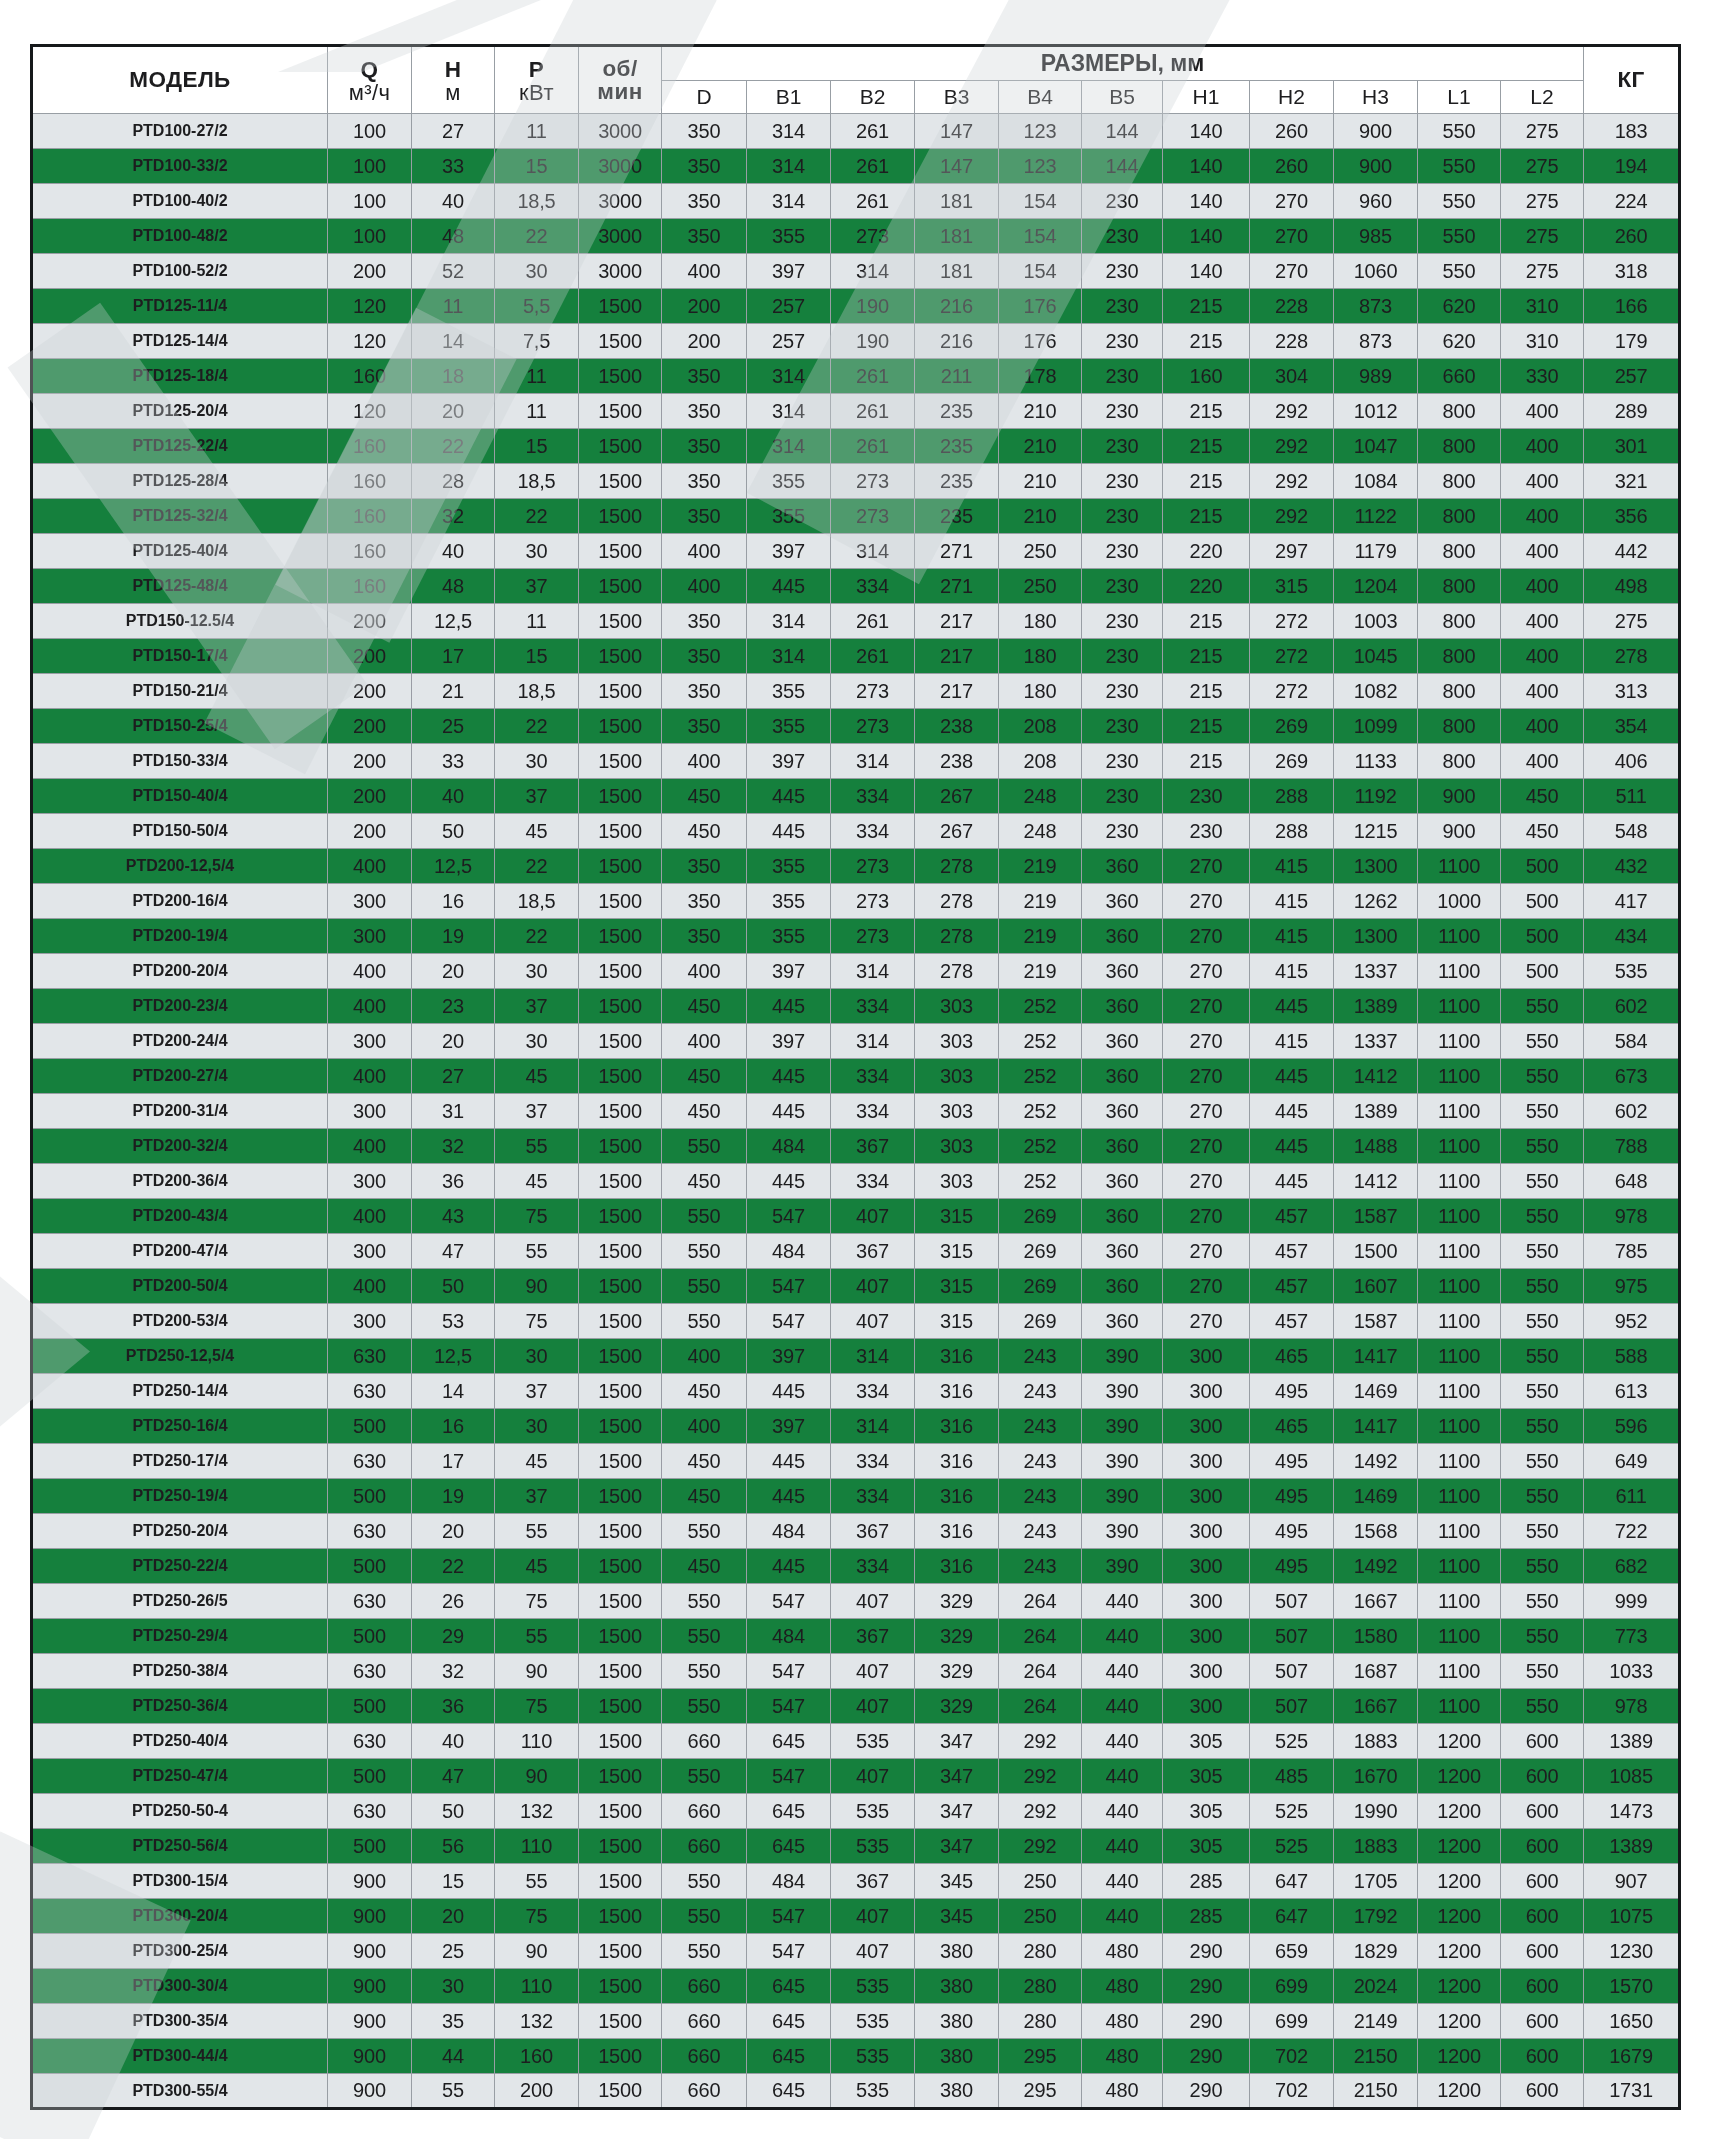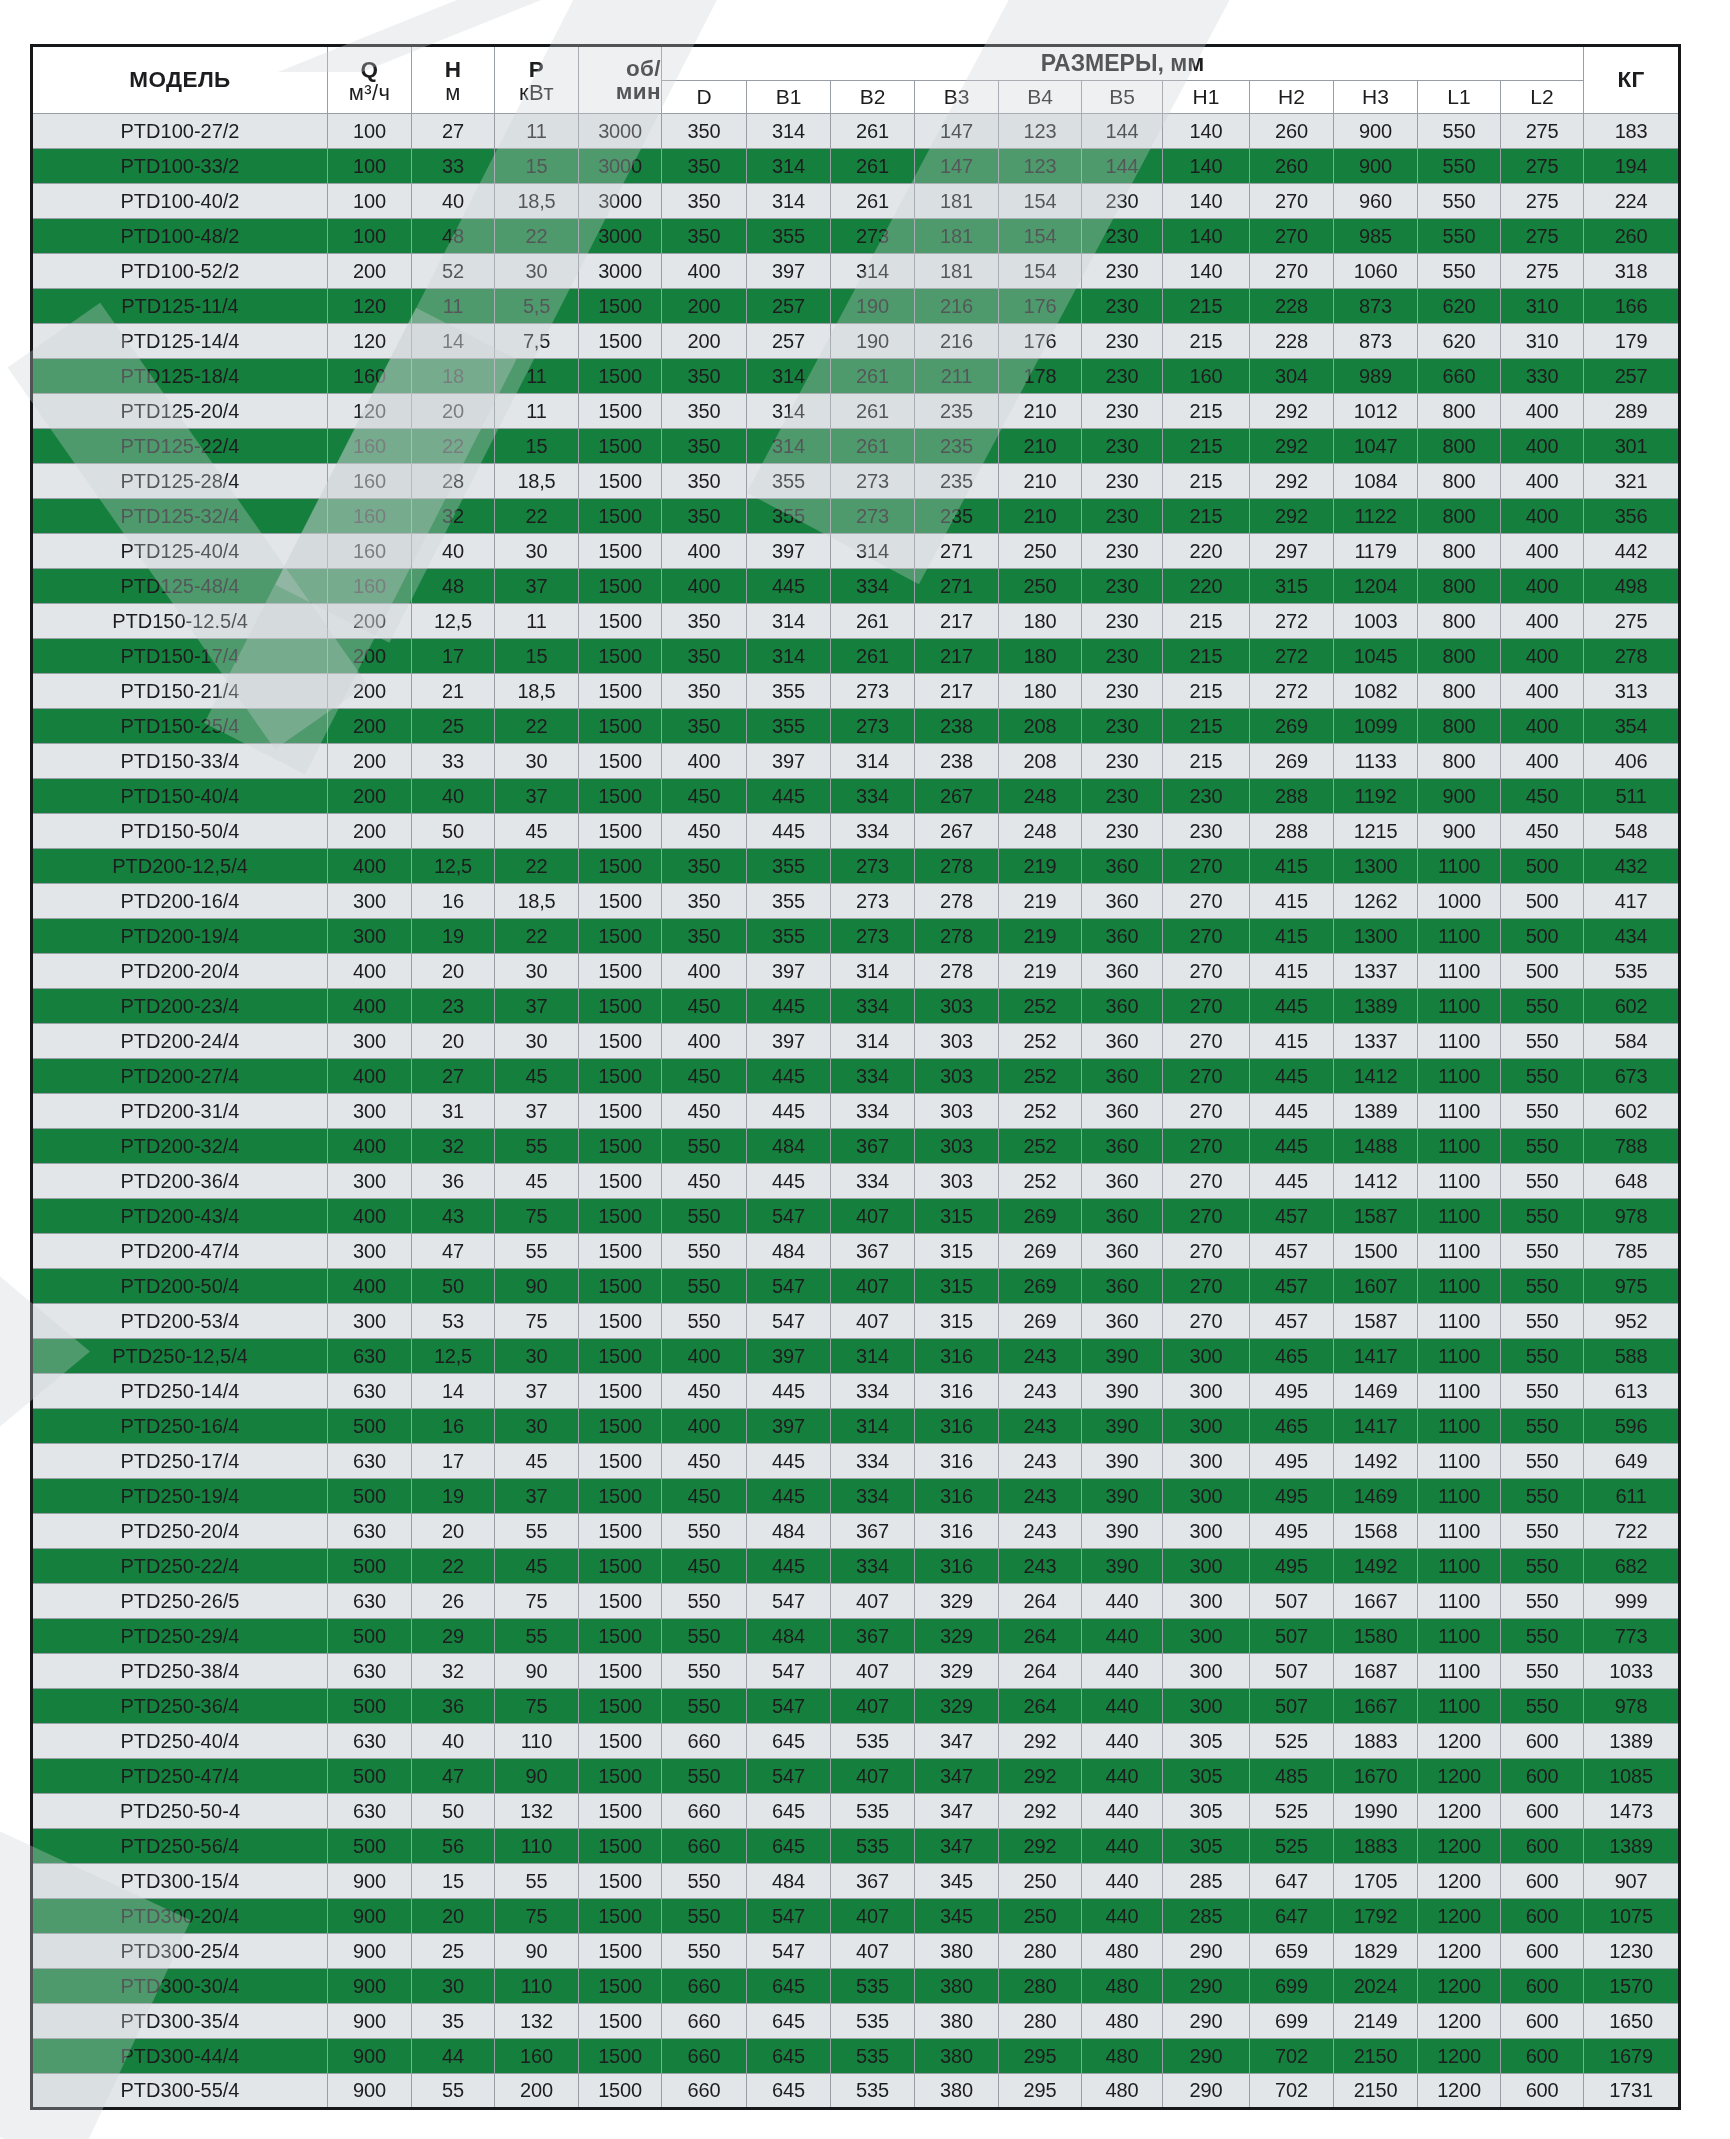--- a/index.html
+++ b/index.html
@@ -43,27 +43,27 @@
     white-space: nowrap;
   }
   #spec-table { border: 3px solid var(--border-thick, #15181a); }
   thead th { background: #ffffff; border-bottom: 3.8px solid var(--border-thick, #15181a); }
   thead th.th-dims { border-bottom: 1.5px solid var(--border-thin, #989ea4); }
   tr.hdr-top { height: 35px; }
   tr.hdr-sub { height: 33px; }
   .th-main { font-size: 22.5px; font-weight: bold; letter-spacing: 0.4px; }
   .h-lbl  { font-size: 22.5px; font-weight: bold; line-height: 24px; }
   .h-unit { font-size: 22px; font-weight: normal; line-height: 21px; }
-  .rpm-line { line-height: 23px; text-align: right; }
+  .rpm-line { line-height: 23px; }
   .th-dims { font-size: 23px; font-weight: bold; }
   .th-dim  { font-size: 21px; font-weight: normal; }
   tbody tr { height: 35px; background: #15803d; }
   tbody tr.stripe { background: var(--stripe, #e2e6e9); }
   tbody td { font-size: 20px; font-weight: normal; letter-spacing: -0.2px; }
-  tbody td.c-model { font-weight: normal; font-size: 20px; letter-spacing: 0; }
+  tbody td.c-model { font-weight: bold; font-size: 16px; letter-spacing: 0; }
 </style>
 </head>
 <body>
 
 <div id="page">
 
   <div class="wm" style="left:278px; top:0; width:263px; height:72px; clip-path: polygon(0 100%, 68% 0, 100% 0, 32% 100%);"></div>
   <div class="wm" style="left:432px; top:-68px; width:128px; height:721px; transform: rotate(27deg);"></div>
   <div class="wm" style="left:894px; top:-98px; width:195px; height:676px; transform: rotate(28deg);"></div>
   <div class="wm" style="left:131px; top:293px; width:113px; height:466px; transform: rotate(-35deg);"></div>

